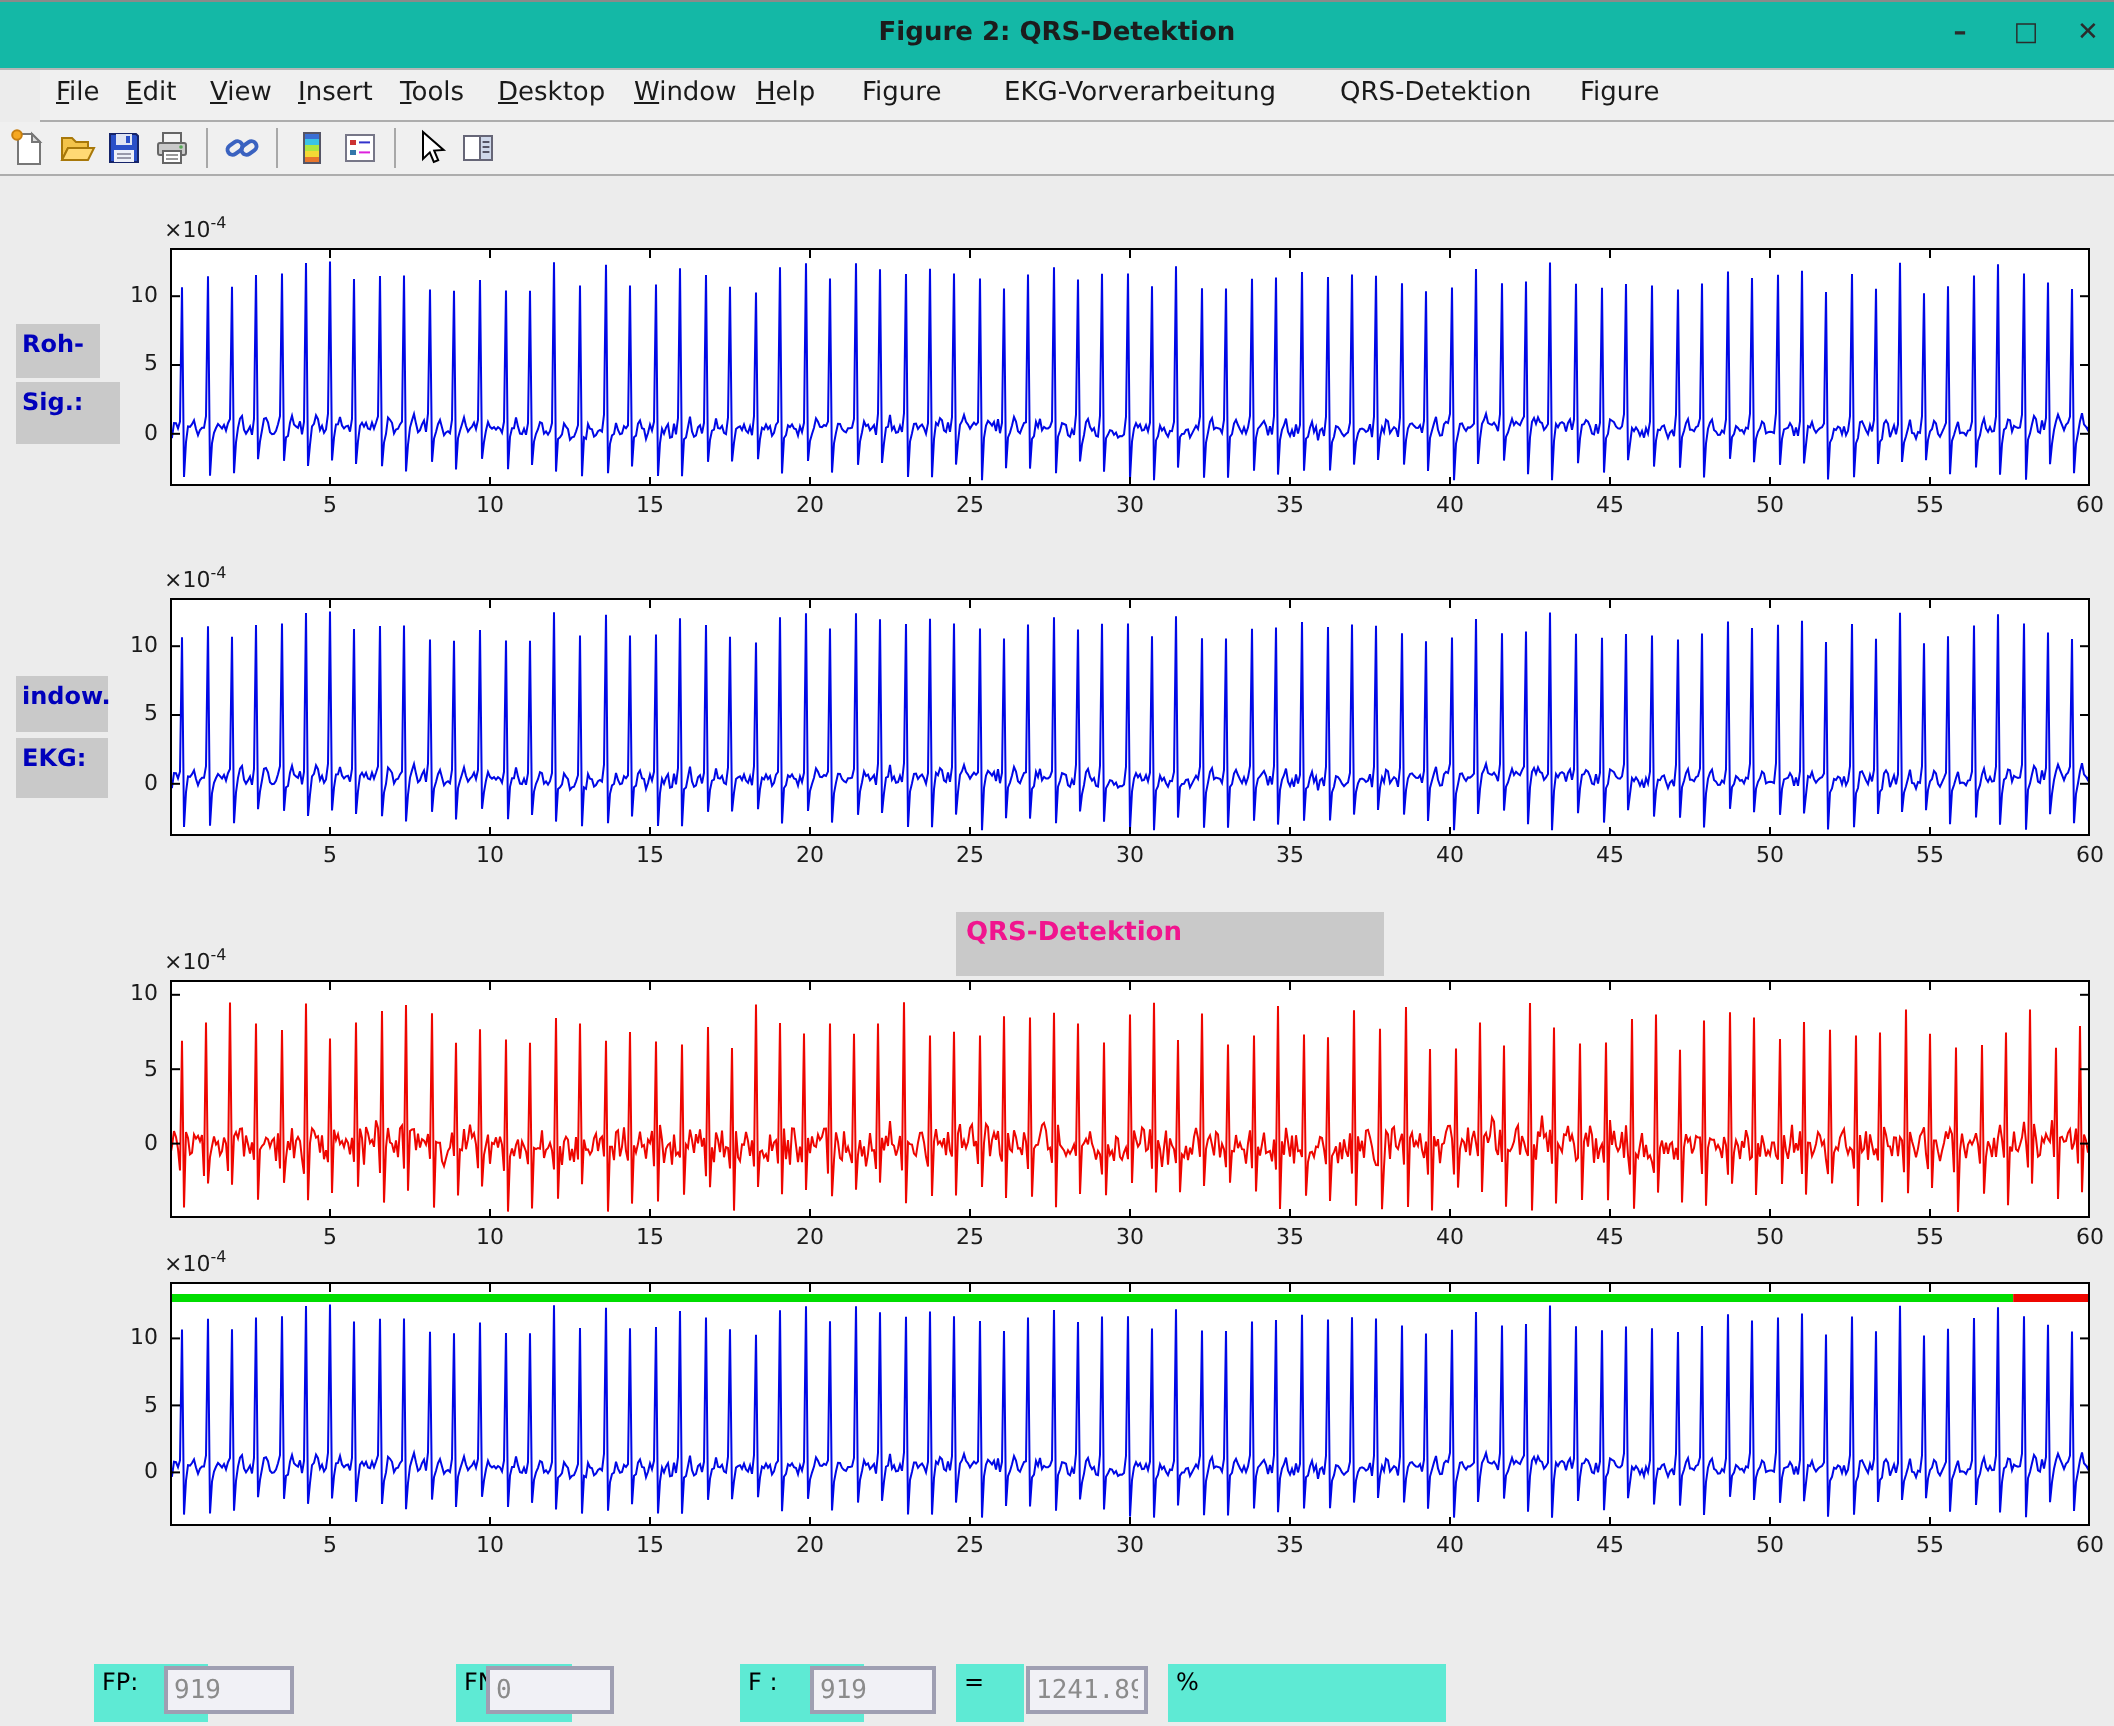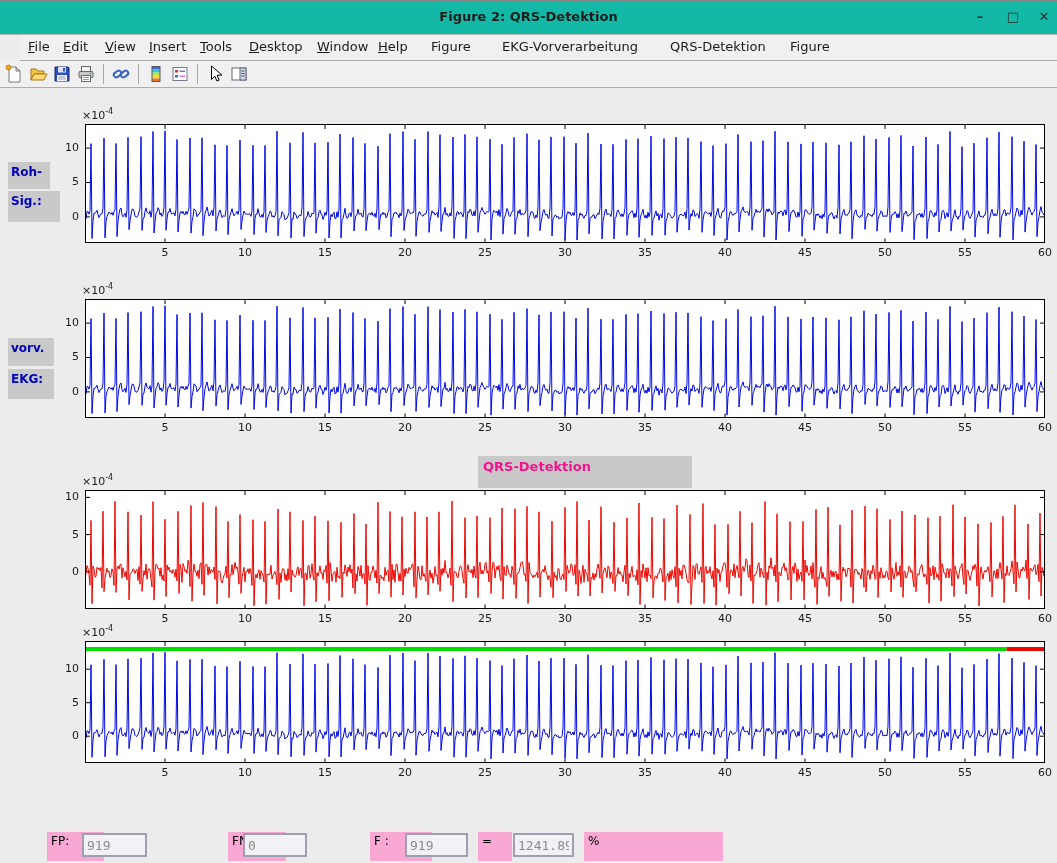--- a/index.html
+++ b/index.html
@@ -22,21 +22,21 @@
   .canvas{position:absolute;left:0;top:87px;width:1057px;height:776px;background:#ececec;}
   .plot{position:absolute;}
   .plot svg{position:absolute;left:0;top:0;}
   .ytick-label{position:absolute;width:26px;text-align:right;font-size:11px;color:#1a1a1a;}
   .xtick-label{position:absolute;width:28px;text-align:center;font-size:11px;color:#1a1a1a;}
   .exp-label{position:absolute;font-size:11px;color:#1a1a1a;}
   .exp-label sup{font-size:8px;}
   .side-label{position:absolute;background:#c9c9c9;color:#0000bb;font-weight:bold;font-size:12px;padding:3px 0 0 3px;box-sizing:border-box;}
   .qrs-heading{position:absolute;background:#c9c9c9;color:#f1148e;font-weight:bold;font-size:13px;padding:3px 0 0 5px;box-sizing:border-box;}
   
-  .field-panel{position:absolute;background:#f9a8d4;color:#000;font-size:12px;padding:2px 0 0 4px;box-sizing:border-box;}
+  .field-panel{position:absolute;background:#5eead4;color:#000;font-size:12px;padding:2px 0 0 4px;box-sizing:border-box;}
   .field-input{position:absolute;background:#f1f1f6;border:2px solid #9f9fb2;font-family:"DejaVu Sans Mono",monospace;font-size:13px;color:#8b8b8b;padding:1px 3px;box-sizing:border-box;outline:none;}
 </style>
 </head>
 <body>
 
 <div class="window">
 
   <div class="titlebar">
     <div class="title">Figure 2: QRS-Detektion</div>
     <div id="win-controls">
@@ -141,21 +141,21 @@
           <line x1="12.3" y1="9.5" x2="15.7" y2="9.5" stroke="#556"></line>
           <line x1="12.3" y1="12" x2="15.7" y2="12" stroke="#556"></line>
         </svg>
       </div>
     </div>
 
   <div class="canvas">
 
     <div class="side-label" style="left:8px;top:74px;width:42px;height:27px;">Roh-</div>
     <div class="side-label" style="left:8px;top:103px;width:52px;height:31px;">Sig.:</div>
-    <div class="side-label" style="left:8px;top:250px;width:46px;height:28px;">vorv.</div>
+    <div class="side-label" style="left:8px;top:250px;width:46px;height:28px;">indow.</div>
     <div class="side-label" style="left:8px;top:281px;width:46px;height:30px;">EKG:</div>
 
     <div class="qrs-heading" style="left:478px;top:368px;width:214px;height:32px;">QRS-Detektion</div>
 
     <div id="plots">
         <div class="plot" style="left: 85px; top: 36px; width: 960px; height: 119px;">
           <svg width="960" height="119">
             <rect x="0" y="0" width="960" height="119" fill="#ffffff"></rect>
             <polyline points="0,95.1 1,94.7 2,87.5 3,87.6 4,90.2 5,86.8 6,19.6 7,114.5 8,97.1 9,89.2 10,89.4 11,88.1 12,86.2 13,90.5 14,93.6 15,91.0 16,89.9 17,89.9 18,84.1 19,14.1 20,113.9 21,97.6 22,92.4 23,90.0 24,88.0 25,89.1 26,90.3 27,88.5 28,91.3 29,87.6 30,85.5 31,19.4 32,112.6 33,97.2 34,89.9 35,85.3 36,84.0 37,90.8 38,92.8 39,91.2 40,89.3 41,93.4 42,85.5 43,13.5 44,105.6 45,96.7 46,91.1 47,85.4 48,85.0 49,87.1 50,92.1 51,93.1 52,92.9 53,91.4 54,88.1 55,84.0 56,12.7 57,106.4 58,94.7 59,94.0 60,87.3 61,83.9 62,88.2 63,89.2 64,89.9 65,86.7 66,93.2 67,86.9 68,7.5 69,109.0 70,98.3 71,89.2 72,87.9 73,83.7 74,85.6 75,91.0 76,88.9 77,92.4 78,90.7 79,82.8 80,6.8 81,106.2 82,94.8 83,88.2 84,88.1 85,84.5 86,88.8 87,90.2 88,89.2 89,88.9 90,91.8 91,85.5 92,15.5 93,108.0 94,96.5 95,88.9 96,87.4 97,89.3 98,87.4 99,90.3 100,90.7 101,87.3 102,90.3 103,87.4 104,84.2 105,14.0 106,109.1 107,97.3 108,92.9 109,84.8 110,85.9 111,87.4 112,92.7 113,90.8 114,90.4 115,88.2 116,86.8 117,13.8 118,111.7 119,98.3 120,89.8 121,86.2 122,83.0 123,87.8 124,92.1 125,91.1 126,88.2 127,86.3 128,91.9 129,82.7 130,20.8 131,106.9 132,95.4 133,92.0 134,88.1 135,86.0 136,89.8 137,93.6 138,92.2 139,91.6 140,92.6 141,85.9 142,21.4 143,110.7 144,95.1 145,91.4 146,88.1 147,84.7 148,89.0 149,91.8 150,90.3 151,89.3 152,87.3 153,90.5 154,85.9 155,16.0 156,105.4 157,97.0 158,91.2 159,87.0 160,89.4 161,90.3 162,89.6 163,90.8 164,89.6 165,90.3 166,92.3 167,86.9 168,21.3 169,110.6 170,94.4 171,90.1 172,90.1 173,84.7 174,89.3 175,92.8 176,93.0 177,90.4 178,93.4 179,87.6 180,21.4 181,108.5 182,96.8 183,92.9 184,90.6 185,87.1 186,87.6 187,92.8 188,91.7 189,93.3 190,91.6 191,87.5 192,7.1 193,111.8 194,95.5 195,94.7 196,93.2 197,87.7 198,89.3 199,90.6 200,95.9 201,94.7 202,94.4 203,91.8 204,88.6 205,18.8 206,114.1 207,94.7 208,95.4 209,88.0 210,90.4 211,90.7 212,94.3 213,93.5 214,91.6 215,91.0 216,91.8 217,83.3 218,8.4 219,112.6 220,97.9 221,93.7 222,93.0 223,87.5 224,91.0 225,93.1 226,92.7 227,89.1 228,90.1 229,88.7 230,18.8 231,109.2 232,94.6 233,93.8 234,87.8 235,86.2 236,90.1 237,90.5 238,95.5 239,92.5 240,88.3 241,91.3 242,86.9 243,18.3 244,114.0 245,97.5 246,90.4 247,92.8 248,89.8 249,88.1 250,94.8 251,94.5 252,87.8 253,93.2 254,85.0 255,10.1 256,114.1 257,95.6 258,94.7 259,89.5 260,84.3 261,91.7 262,94.4 263,93.7 264,89.6 265,88.6 266,92.7 267,87.4 268,13.5 269,106.9 270,96.0 271,91.3 272,90.8 273,85.2 274,90.0 275,90.3 276,89.0 277,92.4 278,93.0 279,84.7 280,19.4 281,106.7 282,97.3 283,90.5 284,89.7 285,89.2 286,91.0 287,88.3 288,91.3 289,92.4 290,89.3 291,93.6 292,84.1 293,22.2 294,105.6 295,95.5 296,89.9 297,90.7 298,88.3 299,90.5 300,89.1 301,93.9 302,92.4 303,88.3 304,87.0 305,9.6 306,112.7 307,95.0 308,93.5 309,88.7 310,89.5 311,88.2 312,90.2 313,90.6 314,93.8 315,89.2 316,92.0 317,87.4 318,7.6 319,106.5 320,96.5 321,93.0 322,89.9 323,85.2 324,86.9 325,89.4 326,89.6 327,88.5 328,89.0 329,86.8 330,15.3 331,112.3 332,97.7 333,92.3 334,87.9 335,88.0 336,90.5 337,91.6 338,92.2 339,90.1 340,90.1 341,89.8 342,85.5 343,7.6 344,108.4 345,96.8 346,92.1 347,86.7 348,89.0 349,88.3 350,91.1 351,89.9 352,88.6 353,93.4 354,82.8 355,10.6 356,107.5 357,97.5 358,89.8 359,89.4 360,83.4 361,90.9 362,89.3 363,92.4 364,92.1 365,88.9 366,92.0 367,82.6 368,13.0 369,114.5 370,96.8 371,92.6 372,87.9 373,87.8 374,90.5 375,89.1 376,88.3 377,90.1 378,92.9 379,87.6 380,10.4 381,114.6 382,95.6 383,87.4 384,88.6 385,85.1 386,86.1 387,91.2 388,92.0 389,87.2 390,91.9 391,84.6 392,12.8 393,108.3 394,97.0 395,88.4 396,86.6 397,83.5 398,86.9 399,88.3 400,90.3 401,88.7 402,87.3 403,88.4 404,87.2 405,15.2 406,116.1 407,94.9 408,88.8 409,86.4 410,87.5 411,88.8 412,87.0 413,91.5 414,85.6 415,92.6 416,87.4 417,20.3 418,110.1 419,94.7 420,92.3 421,88.7 422,84.5 423,86.8 424,91.6 425,92.6 426,89.9 427,87.5 428,87.1 429,13.3 430,110.3 431,95.4 432,94.0 433,86.9 434,89.5 435,85.4 436,91.1 437,89.5 438,90.2 439,90.2 440,89.4 441,86.6 442,9.6 443,112.6 444,94.3 445,91.5 446,87.6 447,88.0 448,88.5 449,93.6 450,94.4 451,90.9 452,93.5 453,83.3 454,15.8 455,106.7 456,98.1 457,93.5 458,87.1 459,85.5 460,89.4 461,91.3 462,90.1 463,93.9 464,94.3 465,83.8 466,12.9 467,111.9 468,95.1 469,93.3 470,91.1 471,91.4 472,93.4 473,92.3 474,94.8 475,94.0 476,94.1 477,93.2 478,84.3 479,12.7 480,115.6 481,96.8 482,90.2 483,87.6 484,89.6 485,88.2 486,91.3 487,91.0 488,88.6 489,91.6 490,87.3 491,19.1 492,116.1 493,96.2 494,94.1 495,88.8 496,91.2 497,89.9 498,92.6 499,94.3 500,91.4 501,91.6 502,87.0 503,9.1 504,109.8 505,94.5 506,93.0 507,92.9 508,90.9 509,90.7 510,94.7 511,92.8 512,90.8 513,88.9 514,90.5 515,84.3 516,20.1 517,114.9 518,97.3 519,92.3 520,86.9 521,85.1 522,90.6 523,89.8 524,90.1 525,90.4 526,92.5 527,86.0 528,20.3 529,114.9 530,94.4 531,93.1 532,87.8 533,85.9 534,88.5 535,90.7 536,92.5 537,89.7 538,92.7 539,89.8 540,84.0 541,15.4 542,111.4 543,94.9 544,90.3 545,89.2 546,87.8 547,86.5 548,88.9 549,93.7 550,89.1 551,93.2 552,84.0 553,14.7 554,113.3 555,96.0 556,90.9 557,88.6 558,85.3 559,91.8 560,94.0 561,91.0 562,94.3 563,88.2 564,92.8 565,88.5 566,12.0 567,111.4 568,95.3 569,94.4 570,89.7 571,86.9 572,92.0 573,89.4 574,96.2 575,91.1 576,90.3 577,94.0 578,84.3 579,14.5 580,111.2 581,97.1 582,94.4 583,89.1 584,89.5 585,90.9 586,92.8 587,94.1 588,93.0 589,92.2 590,87.4 591,13.2 592,108.3 593,97.0 594,92.7 595,90.6 596,90.3 597,90.8 598,92.0 599,91.3 600,88.1 601,94.6 602,84.3 603,13.9 604,106.0 605,94.9 606,89.6 607,92.1 608,85.9 609,86.7 610,92.5 611,91.0 612,89.6 613,90.4 614,94.4 615,84.8 616,17.6 617,108.3 618,96.1 619,90.1 620,88.0 621,87.7 622,88.9 623,89.9 624,90.0 625,88.6 626,92.4 627,86.5 628,21.6 629,111.5 630,95.0 631,91.3 632,87.7 633,84.4 634,90.9 635,93.8 636,93.6 637,88.1 638,86.9 639,87.5 640,82.9 641,19.7 642,116.1 643,97.8 644,93.1 645,87.9 646,87.7 647,90.0 648,91.4 649,89.7 650,89.8 651,89.0 652,87.8 653,10.5 654,108.0 655,95.4 656,87.9 657,85.9 658,82.9 659,87.4 660,88.1 661,88.4 662,87.3 663,88.8 664,91.6 665,83.0 666,17.6 667,106.3 668,94.4 669,92.2 670,88.7 671,85.4 672,88.5 673,86.9 674,87.9 675,88.6 676,86.2 677,84.2 678,16.7 679,113.1 680,94.7 681,86.9 682,85.0 683,87.9 684,84.7 685,87.0 686,87.5 687,90.9 688,89.7 689,88.0 690,7.2 691,116.1 692,96.5 693,88.0 694,89.6 695,87.6 696,87.1 697,87.8 698,91.8 699,87.5 700,85.8 701,90.9 702,85.8 703,17.9 704,107.6 705,95.2 706,88.4 707,88.1 708,86.0 709,86.8 710,89.2 711,92.8 712,93.2 713,88.1 714,92.8 715,87.3 716,19.9 717,112.3 718,95.1 719,92.9 720,85.7 721,86.4 722,87.1 723,89.2 724,90.2 725,90.3 726,89.2 727,83.1 728,18.0 729,106.1 730,98.0 731,90.0 732,91.5 733,89.7 734,91.2 735,93.8 736,91.5 737,94.8 738,90.1 739,92.8 740,86.8 741,18.8 742,109.3 743,96.3 744,90.9 745,91.1 746,89.2 747,88.7 748,92.0 749,95.0 750,92.3 751,91.3 752,94.1 753,83.3 754,20.8 755,109.9 756,94.6 757,91.5 758,87.5 759,85.5 760,90.9 761,90.9 762,91.6 763,89.6 764,89.0 765,85.2 766,17.8 767,114.7 768,97.7 769,90.4 770,87.3 771,85.8 772,91.0 773,91.8 774,93.5 775,93.4 776,91.3 777,92.4 778,85.7 779,11.7 780,105.4 781,94.6 782,93.0 783,89.1 784,90.0 785,91.4 786,91.0 787,92.7 788,89.8 789,90.3 790,82.8 791,15.0 792,107.1 793,95.4 794,91.9 795,90.1 796,86.8 797,87.8 798,92.7 799,92.1 800,91.9 801,92.0 802,92.5 803,82.6 804,13.4 805,108.4 806,95.5 807,90.7 808,90.3 809,89.9 810,87.6 811,89.3 812,93.9 813,89.8 814,93.9 815,86.6 816,11.4 817,107.7 818,98.3 819,89.1 820,89.7 821,87.0 822,90.6 823,92.3 824,91.0 825,90.1 826,89.6 827,87.7 828,22.0 829,115.7 830,97.2 831,95.2 832,90.5 833,91.0 834,89.3 835,89.9 836,93.2 837,89.3 838,93.6 839,91.4 840,84.1 841,13.0 842,114.6 843,97.6 844,95.0 845,87.1 846,86.7 847,88.8 848,91.2 849,93.1 850,88.5 851,91.7 852,85.9 853,20.4 854,108.0 855,96.8 856,95.5 857,87.7 858,86.2 859,87.9 860,94.6 861,91.6 862,88.7 863,93.1 864,88.2 865,7.4 866,107.0 867,97.4 868,94.1 869,90.3 870,85.8 871,92.5 872,92.7 873,95.3 874,92.0 875,92.4 876,84.1 877,22.6 878,106.1 879,96.0 880,91.7 881,90.5 882,86.5 883,87.7 884,92.9 885,94.4 886,92.2 887,89.9 888,87.4 889,19.1 890,113.1 891,96.4 892,93.5 893,90.0 894,86.9 895,92.6 896,92.3 897,92.5 898,93.7 899,91.3 900,91.1 901,86.8 902,13.7 903,109.7 904,96.4 905,93.6 906,88.2 907,85.3 908,90.2 909,91.9 910,89.5 911,91.8 912,91.5 913,84.2 914,8.1 915,113.4 916,97.9 917,90.8 918,90.0 919,85.8 920,86.1 921,91.8 922,88.9 923,89.6 924,90.0 925,89.7 926,83.3 927,12.7 928,115.9 929,95.8 930,92.7 931,88.1 932,84.0 933,85.5 934,91.8 935,92.4 936,86.2 937,90.9 938,85.0 939,17.2 940,108.1 941,97.9 942,91.0 943,86.6 944,83.3 945,85.9 946,88.4 947,91.1 948,88.4 949,87.4 950,84.3 951,20.5 952,112.6 953,97.9 954,92.6 955,86.6 956,82.6 957,88.2 958,89.4 959,91.1 960,86.4 " fill="none" stroke="#0008e6" stroke-width="1"></polyline>
             <g stroke="#000" stroke-width="1">

